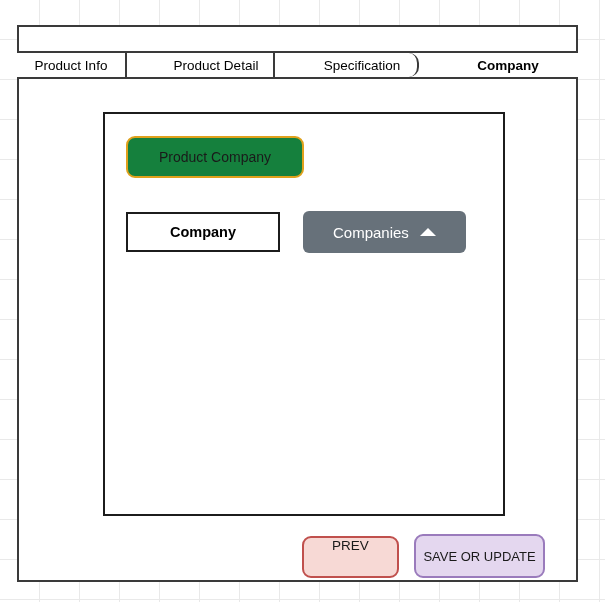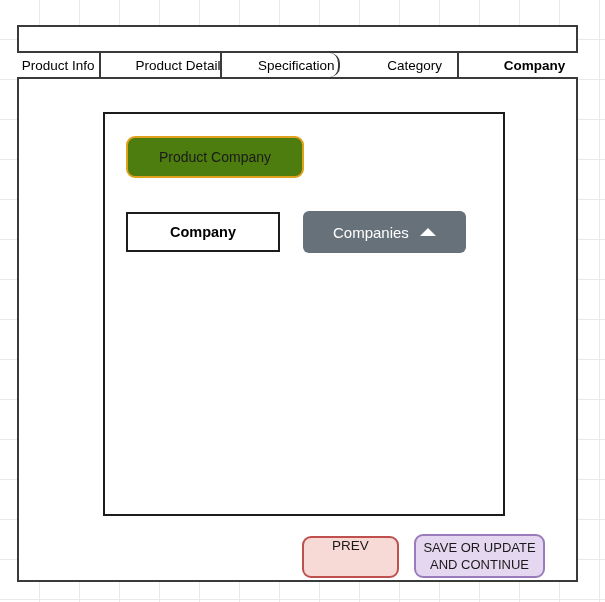--- a/index.html
+++ b/index.html
@@ -69,21 +69,21 @@
     white-space: nowrap;
     user-select: none;
   }
   .tab:last-child {
     border-right: none;
   }
   .tab.active {
     font-weight: bold;
   }
   .tab.w-info   { width: 110px; }
-  .tab.w-detail { width: 116px; justify-content: flex-end; }
+  .tab.w-detail { width: 116px; }
   .tab.w-spec   { width: 112px; border-radius: 10px; }
   .tab.w-cat    { width: 113px; }
   .tab.w-comp   { width: 114px; }
 
   
   #content-panel {
     position: absolute;
     left: 103px;
     top: 112px;
     width: 402px;
@@ -93,21 +93,21 @@
     background: #ffffff;
   }
 
   
   #section-title-button {
     position: absolute;
     left: 126px;
     top: 136px;
     width: 178px;
     height: 42px;
-    background: #4d7c0f;
+    background: #15803d;
     border: 2px solid #e0a11c;
     border-radius: 9px;
     display: flex;
     align-items: center;
     justify-content: center;
     font-size: 14px;
     color: #1a1a1a;
     box-sizing: border-box;
     user-select: none;
   }
@@ -214,23 +214,20 @@
 <div id="tab-bar">
   <div class="tab w-info">
     <span>Product Info</span>
   </div>
   <div class="tab w-detail">
     <span>Product Detail</span>
   </div>
   <div class="tab w-spec">
     <span>Specification</span>
   </div>
-  <div class="tab w-cat">
-    <span>Category</span>
-  </div>
   <div class="tab w-comp active">
     <span>Company</span>
   </div>
 </div>
 
 <div id="content-panel"></div>
 
 <div id="section-title-button">
   <span>Product Company</span>
 </div>
@@ -243,14 +240,13 @@
   <span id="company-dropdown-label">Companies</span>
   <span id="company-dropdown-caret"></span>
 </div>
 
 <div id="prev-button">
   <span>PREV</span>
 </div>
 
 <div id="save-button">
   <span>SAVE OR UPDATE</span>
-  <span>AND CONTINUE</span>
 </div>
 
 </body></html>

